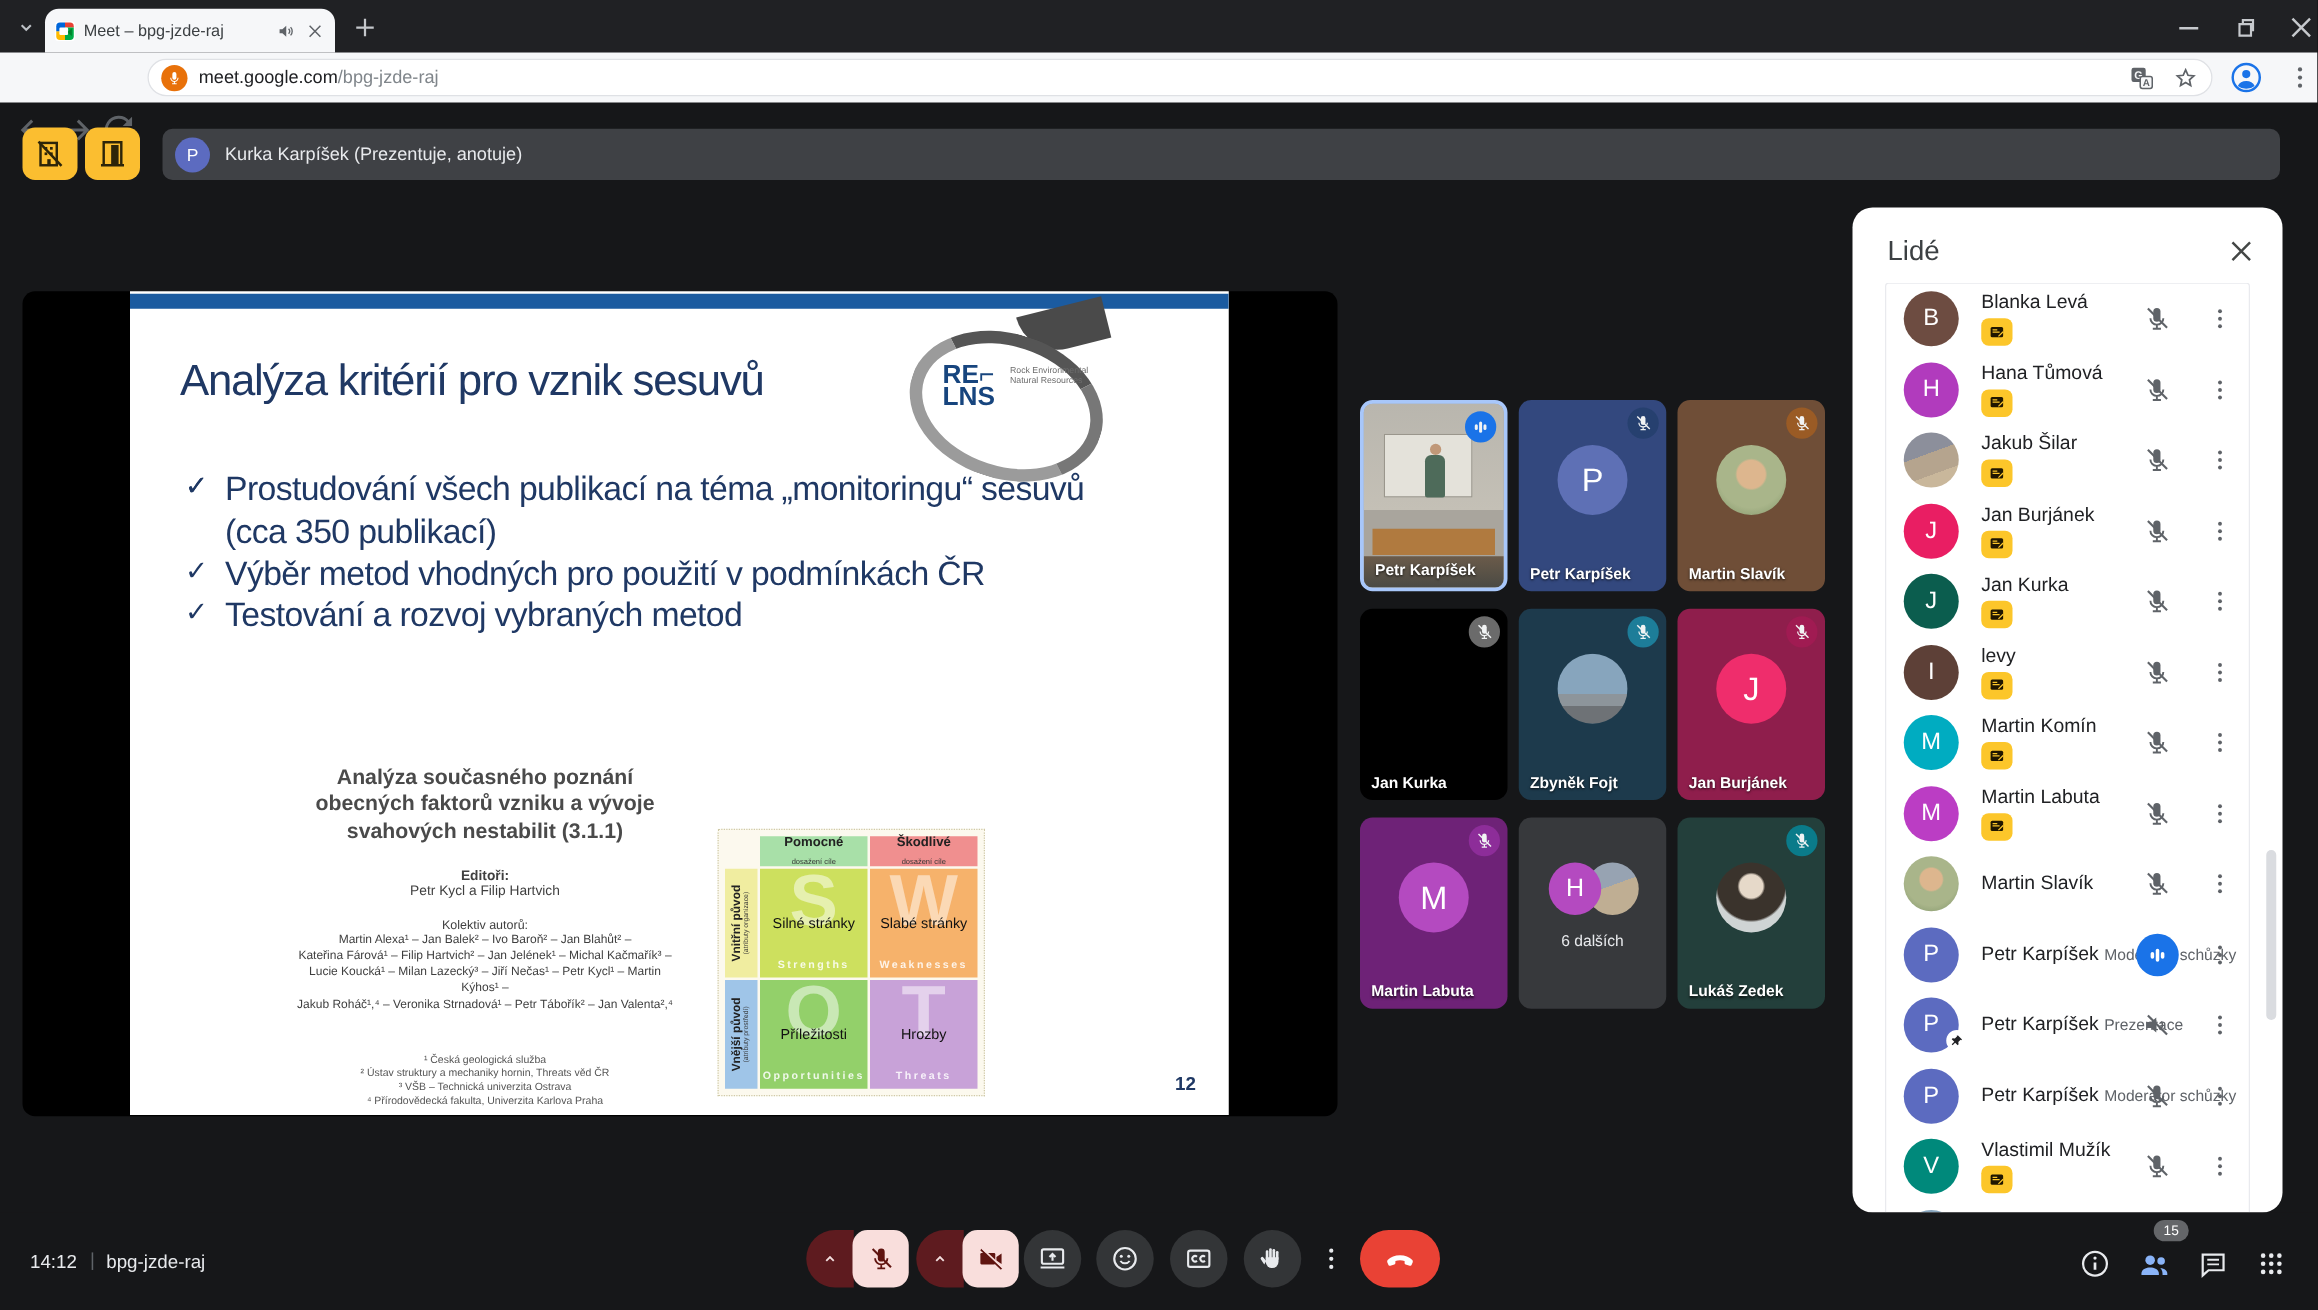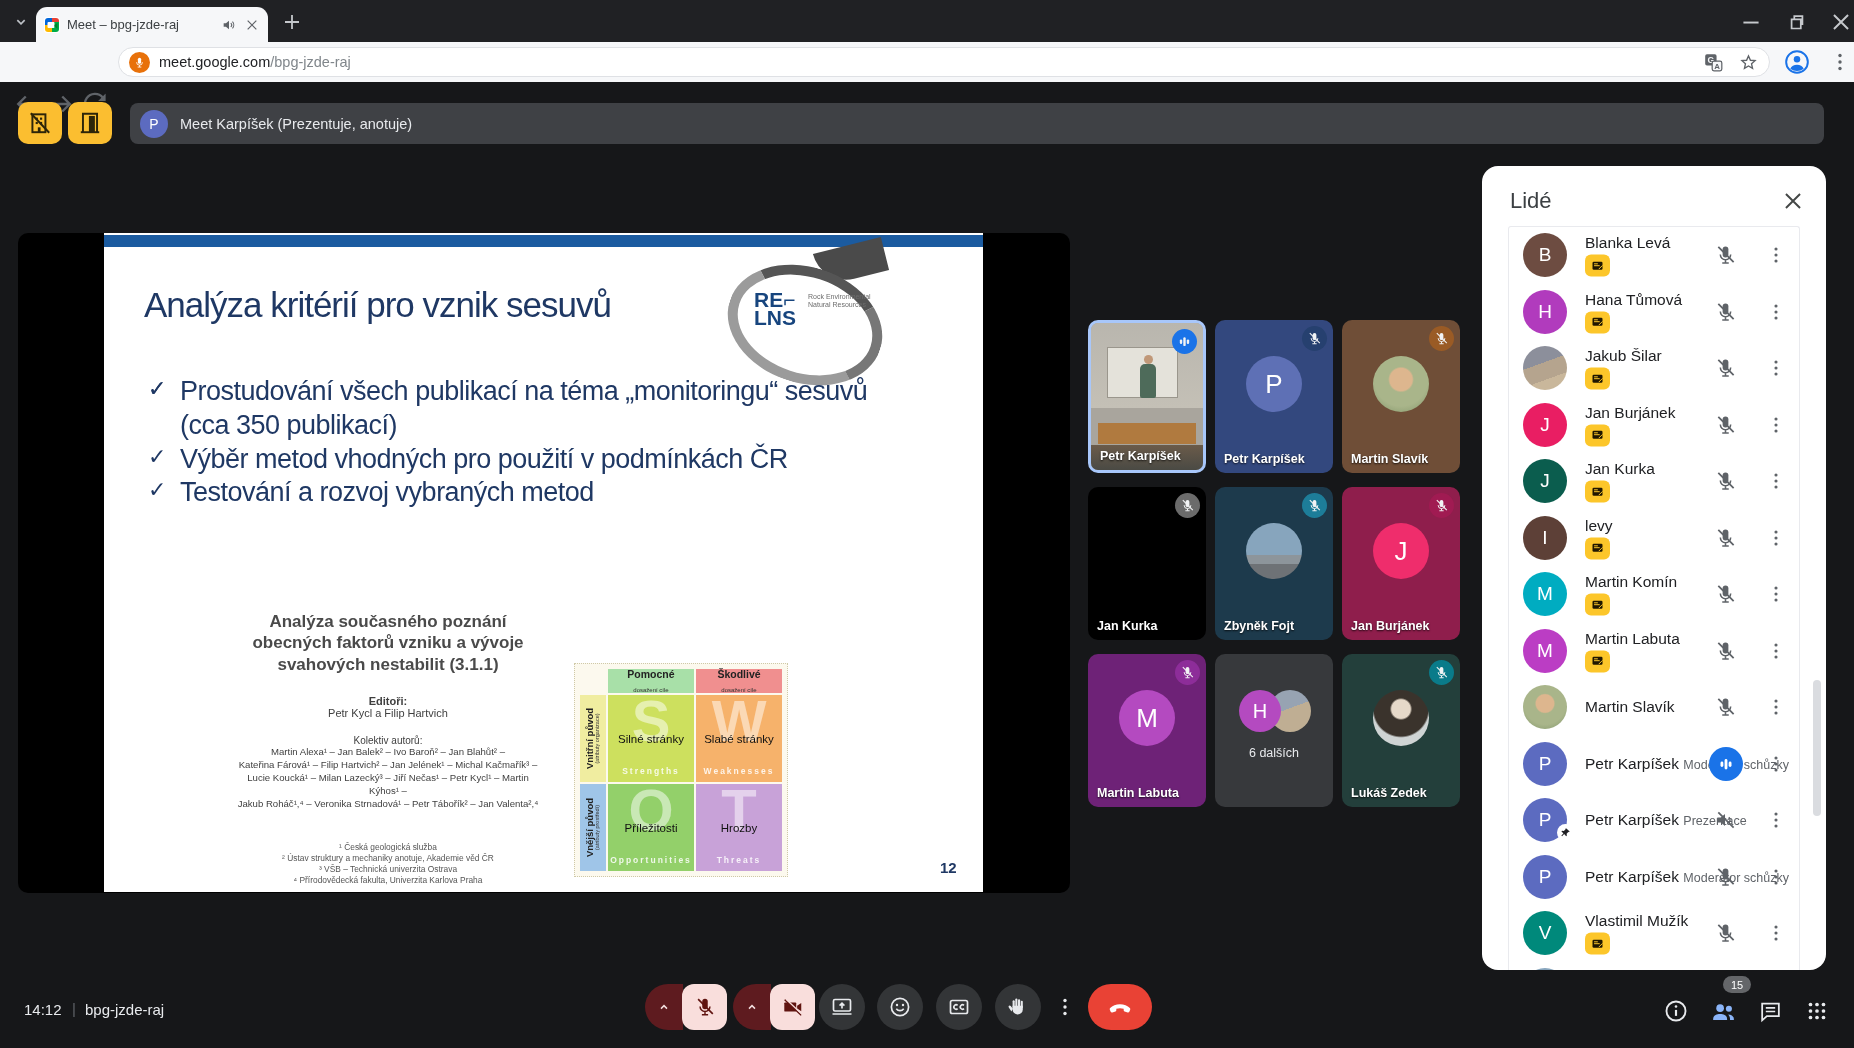--- a/index.html
+++ b/index.html
@@ -369,21 +369,21 @@
       <use href="#i-bldg"></use>
     </svg>
 </button>
 <button class="ybtn" style="left:68px">
   <svg class="ic" width="26" height="26">
       <use href="#i-door"></use>
     </svg>
 </button>
 <div id="banner">
   <span class="bav">P</span>
-  <span class="btxt">Meet Karpíšek (Prezentuje, anotuje)</span>
+  <span class="btxt">Kurka Karpíšek (Prezentuje, anotuje)</span>
 </div>
 
 <div id="stage">
   <div id="slide">
     <div id="slidebar"></div>
     <div id="stitle">Analýza kritérií pro vznik sesuvů</div>
 
     <div id="slogo">
       <div class="corner"></div>
       <div class="swoosh"></div>
@@ -402,21 +402,21 @@
       <div class="rh">Analýza současného poznání obecných faktorů vzniku a vývoje svahových nestabilit (3.1.1)</div>
       <div class="red">Editoři:</div>
       <div class="rednm">Petr Kycl a Filip Hartvich</div>
       <div class="rka">Kolektiv autorů:</div>
       <div class="ral">Martin Alexa¹ – Jan Balek² – Ivo Baroň² – Jan Blahůt² –</div>
       <div class="ral">Kateřina Fárová¹ – Filip Hartvich² – Jan Jelének¹ – Michal Kačmařík³ –</div>
       <div class="ral">Lucie Koucká¹ – Milan Lazecký³ – Jiří Nečas¹ – Petr Kycl¹ – Martin Kýhos¹ –</div>
       <div class="ral">Jakub Roháč¹,⁴ – Veronika Strnadová¹ – Petr Tábořík² – Jan Valenta²,⁴</div>
       <div class="rfn">
         <div>¹ Česká geologická služba</div>
-        <div>² Ústav struktury a mechaniky anotuje, Akademie věd ČR</div>
+        <div>² Ústav struktury a mechaniky hornin, Threats věd ČR</div>
         <div>³ VŠB – Technická univerzita Ostrava</div>
         <div>⁴ Přírodovědecká fakulta, Univerzita Karlova Praha</div>
       </div>
     </div>
 
     <div id="swot">
       <div id="swotg">
         <div></div>
         <div class="swh" style="background:#a8e0a8">
           <span class="t">Pomocné</span>

